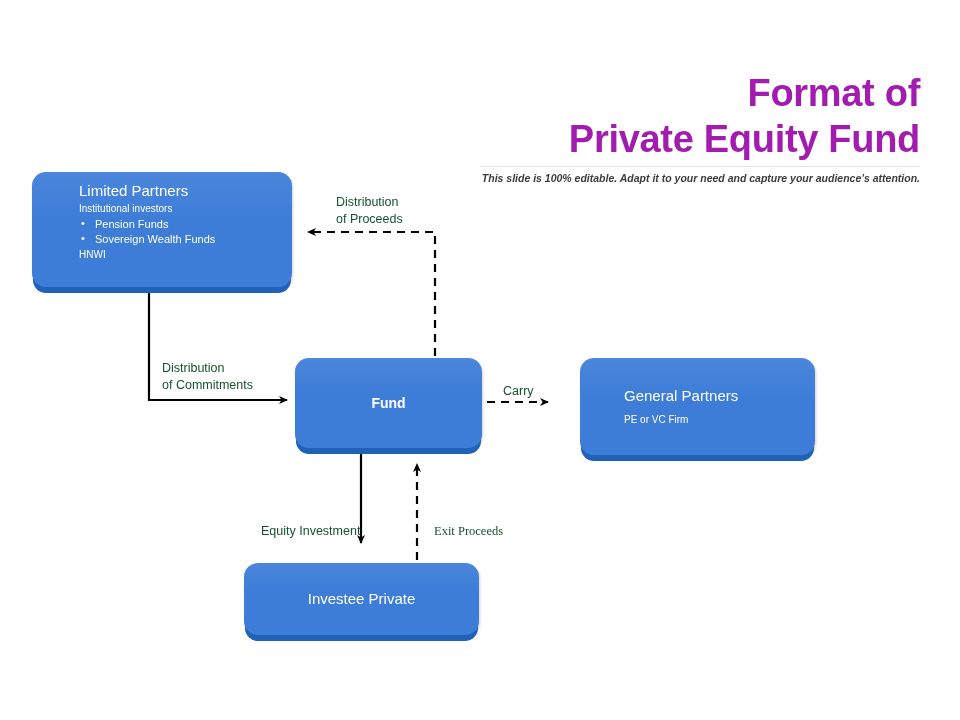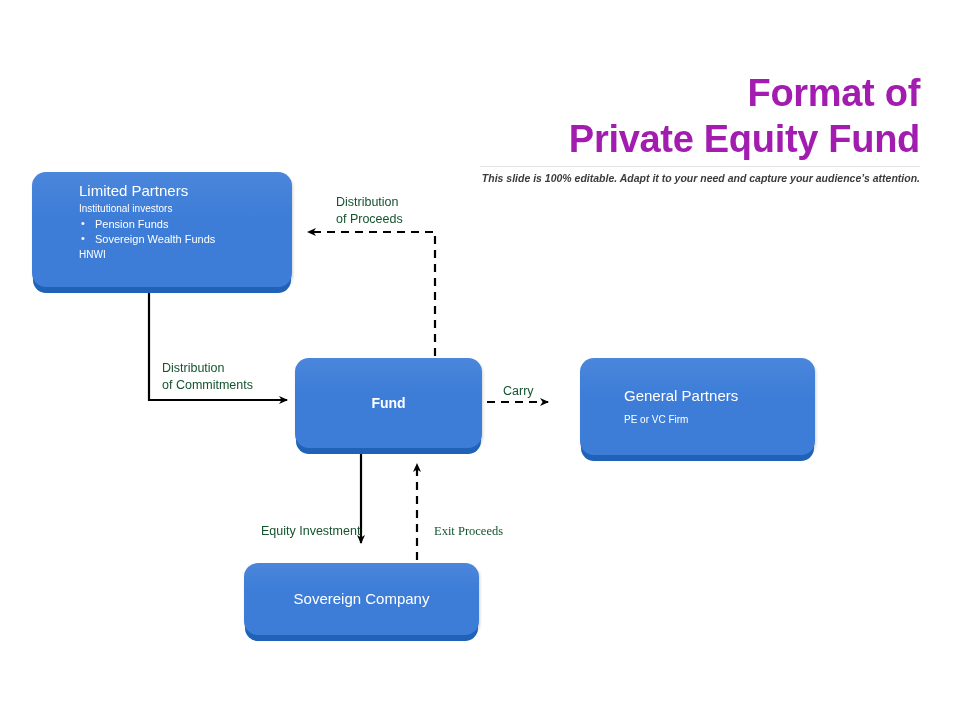--- a/index.html
+++ b/index.html
@@ -205,16 +205,16 @@
   <div class="node" id="node-fund">
     <div class="node-title bold">Fund</div>
   </div>
 
   <div class="node" id="node-gp">
     <div class="node-title">General Partners</div>
     <div class="node-sub" style="margin-top:6px;">PE or VC Firm</div>
   </div>
 
   <div class="node" id="node-investee">
-    <div class="node-title">Sovereign Company</div>
+    <div class="node-title">Investee Private</div>
   </div>
 
 </div>
 
 </body></html>

